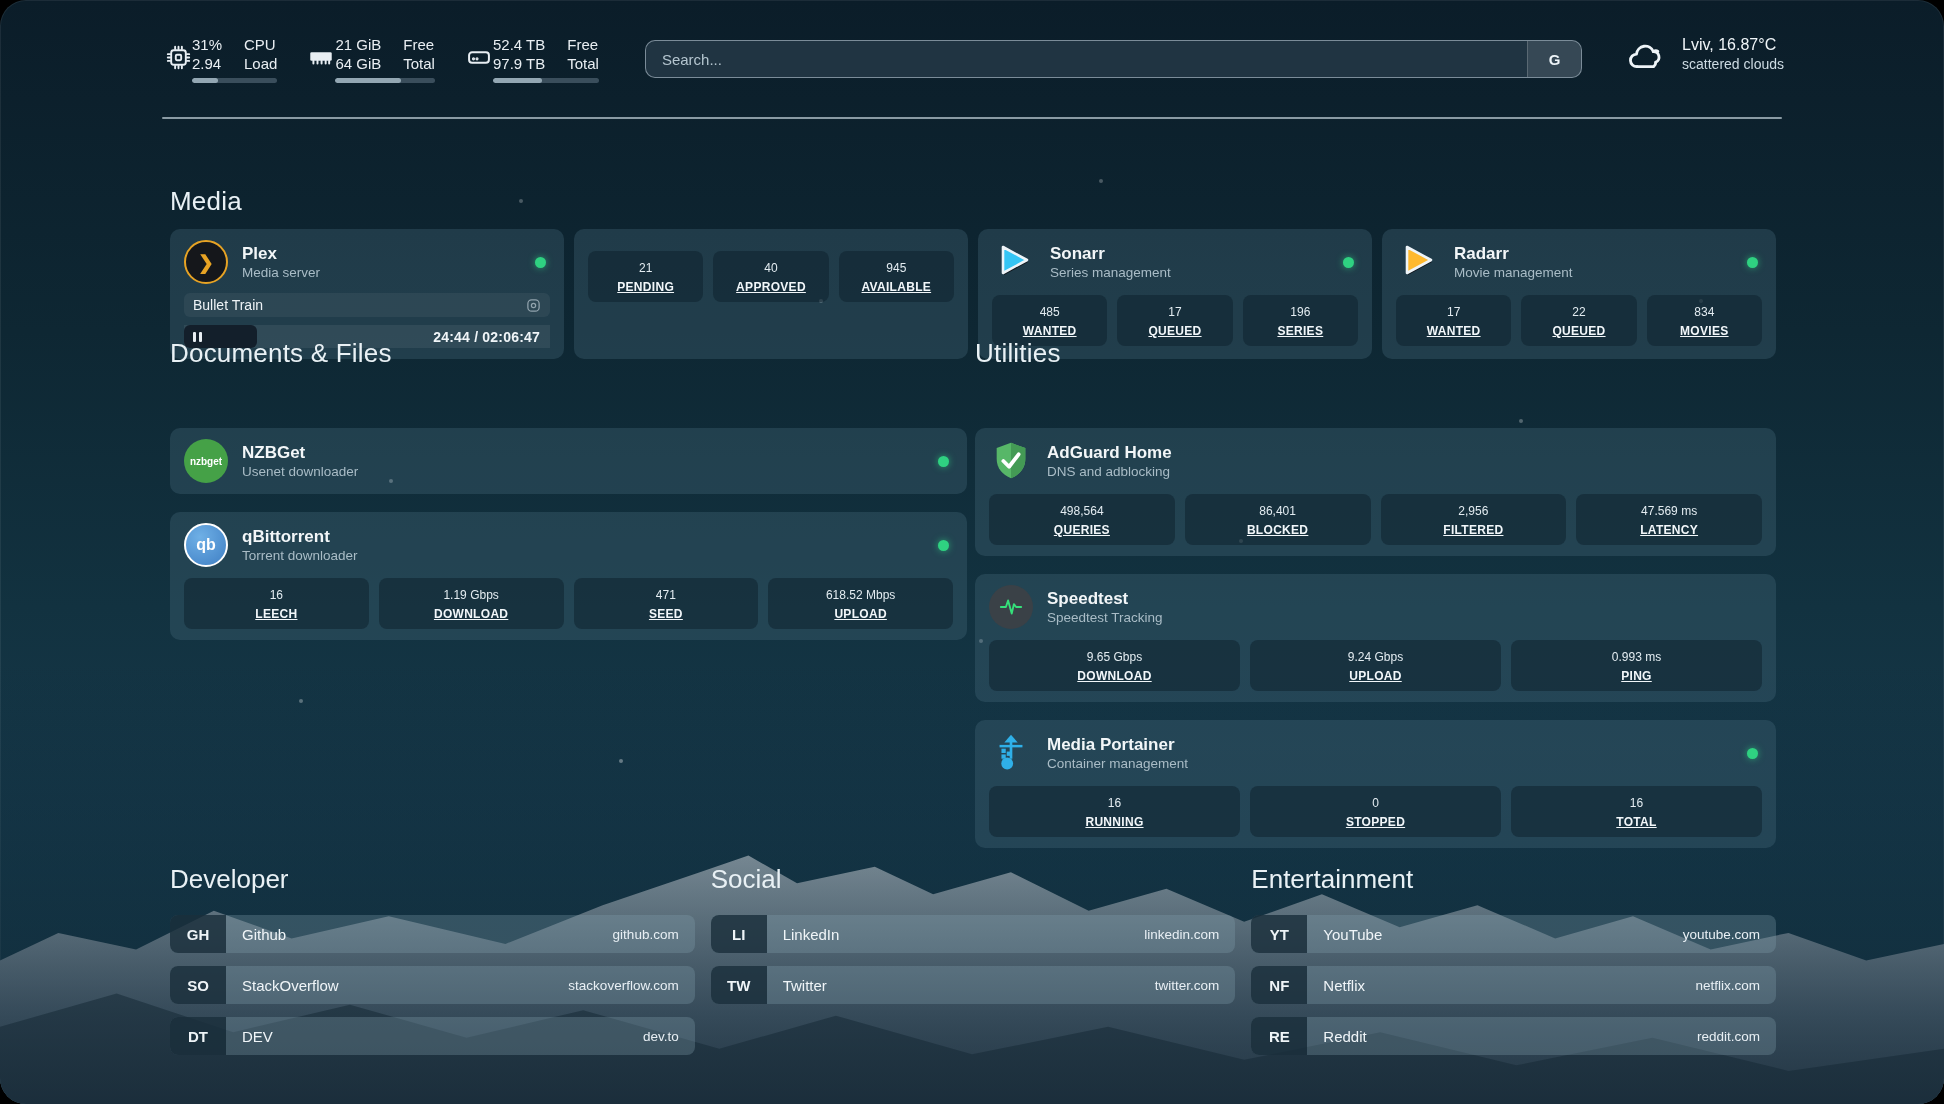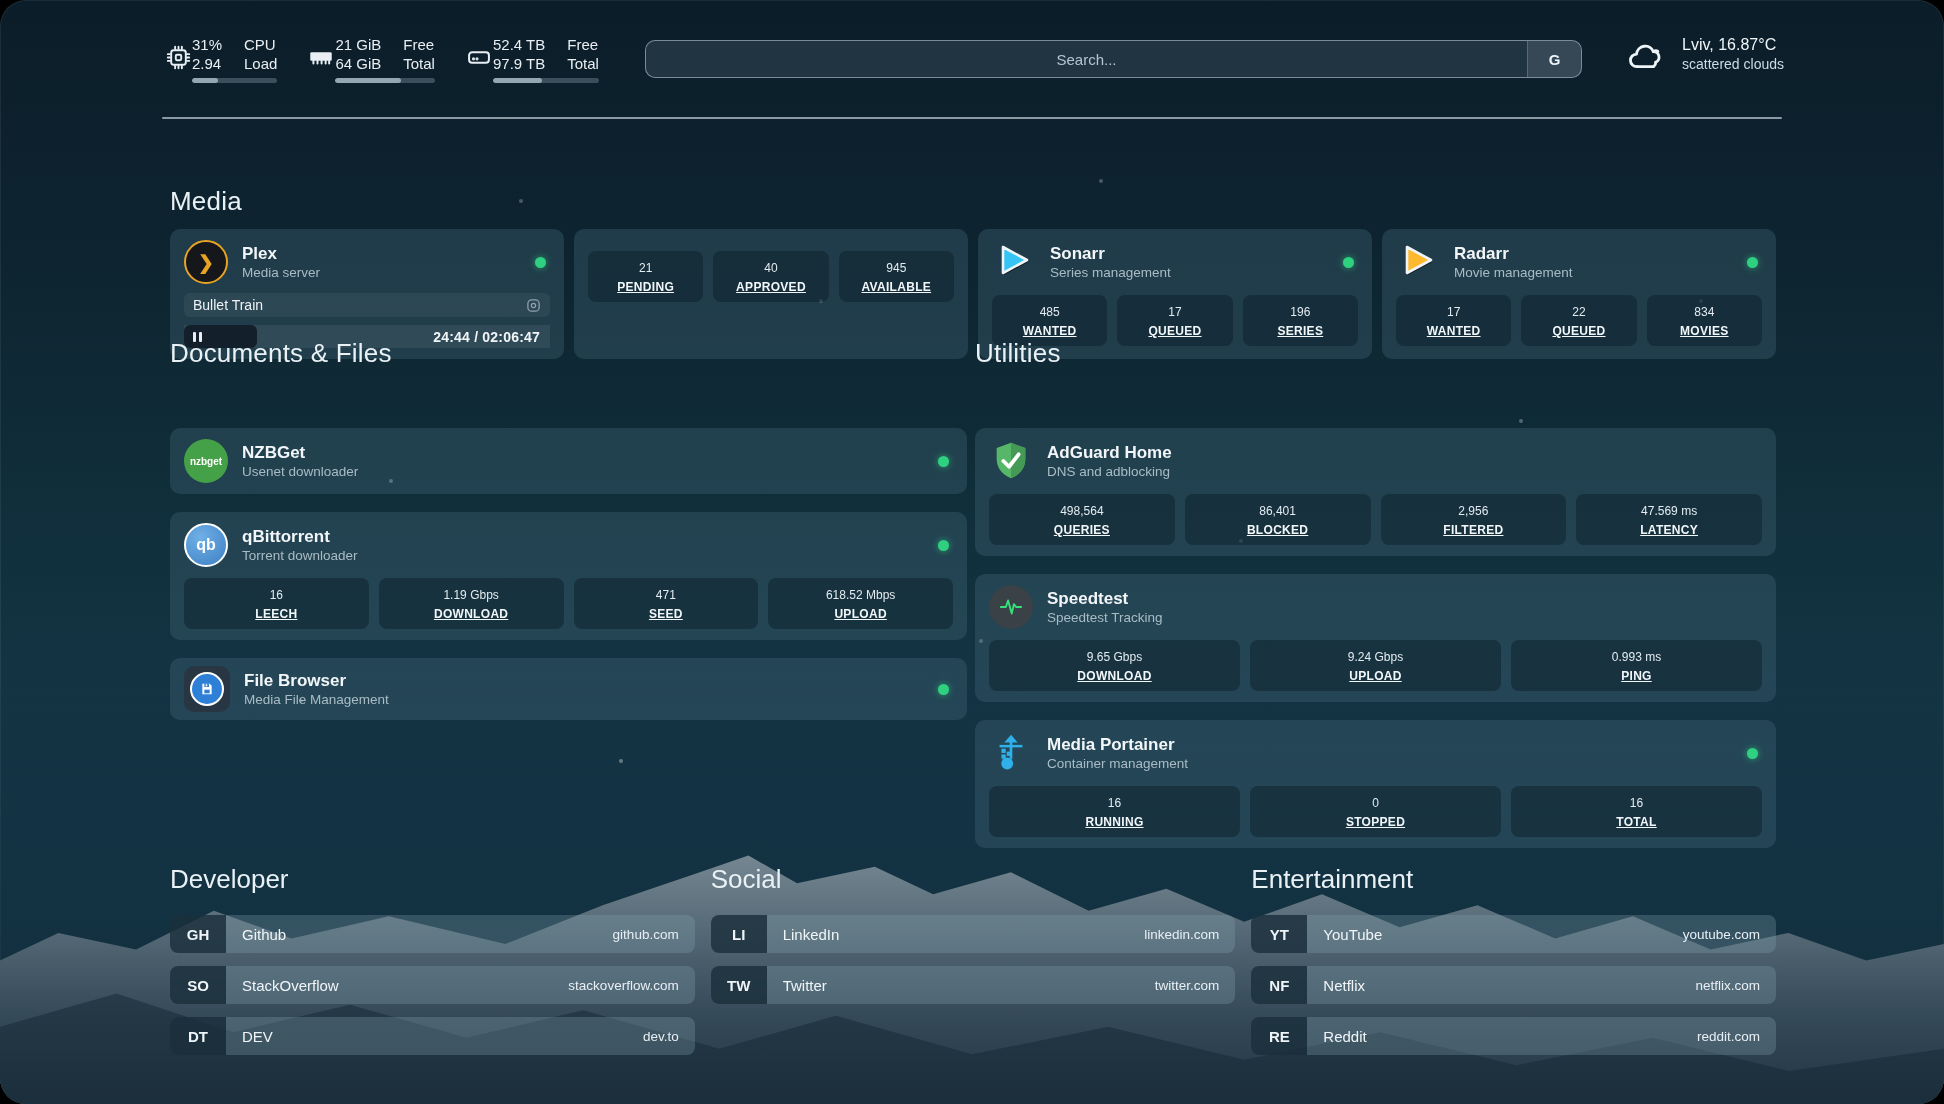--- a/index.html
+++ b/index.html
@@ -34,21 +34,21 @@
   .stat-group { display:flex; align-items:center; }
   .stat-group svg { flex:none; }
   .stat-body { display:flex; flex-direction:column; gap:5px; }
   .stat-cols { display:flex; gap:22px; font-size:15px; line-height:19px; color:#e9eef2; }
   .stat-col { display:flex; flex-direction:column; }
   .stat-bar { height:5px; border-radius:3px; background:#3a4e5c; overflow:hidden; }
   .stat-fill { height:100%; border-radius:3px; background:#93a7b3; }
 
   .search { flex:1; margin:0 44px 0 46px; height:38px; display:flex; align-items:stretch;
     background:rgba(36,56,70,0.85); border:1.5px solid rgba(198,214,224,0.55); border-radius:10px; overflow:hidden; }
-  .search input { flex:1; background:transparent; border:none; outline:none; padding:0 16px; color:#e6eef3; font-size:15px; font-family:inherit;text-align:center; }
+  .search input { flex:1; background:transparent; border:none; outline:none; padding:0 16px; color:#e6eef3; font-size:15px; font-family:inherit; }
   .search input::placeholder { color:#b4c5cf; }
   .search-engine { width:54px; display:flex; align-items:center; justify-content:center;
     background:rgba(255,255,255,0.10); border-left:1px solid rgba(255,255,255,0.18);
     font-size:15px; font-weight:700; color:#eef4f8; cursor:pointer; }
   .weather { display:flex; align-items:flex-start; gap:14px; }
   .weather-text { display:flex; flex-direction:column; gap:2px; }
   .weather-line1 { font-size:16px; color:#f0f5f8; }
   .weather-line2 { font-size:14px; color:#cddbe3; }
 
   .divider { position:absolute; left:162px; top:117px; width:1620px; height:2px; background:rgba(224,236,243,0.6); border-radius:1px; }
@@ -358,39 +358,20 @@
           <div class="stat-value">471</div>
             <div class="stat-label">SEED</div>
         </div>
         <div class="stat-box">
           <div class="stat-value">618.52 Mbps</div>
             <div class="stat-label">UPLOAD</div>
         </div>
       </div>
     </div>
 
-    <div class="card" style="padding:8px 14px;">
-      <div class="card-head">
-        <div class="fb-outer">
-          <div class="fb-circle">
-            <svg width="16" height="16" viewBox="0 0 24 24" fill="#fff">
-              <path d="M5 4h11l3 3v13H5z"></path>
-                <rect x="8" y="4" width="7" height="5" fill="#2e7fd6"></rect>
-                <rect x="10" y="5" width="2.4" height="3" fill="#fff"></rect>
-                <rect x="8" y="13" width="8" height="5.5" fill="#2e7fd6"></rect>
-            </svg>
-          </div>
-        </div>
-        <div>
-          <div class="app-name">File Browser</div>
-          <div class="app-sub">Media File Management</div>
-        </div>
-        <div class="status-dot" style="background:#2fd181;"></div>
-      </div>
-    </div>
   </div>
 
   <div class="sec-title" style="left:975px; top:338px;">Utilities</div>
   <div class="col-right">
 
     <div class="card">
       <div class="card-head">
         <div class="icon-circle">
           <svg width="42" height="42" viewBox="0 0 44 44">
             <path d="M22 3 L37 8.5 V20 C37 29.5 31 36.5 22 40 C13 36.5 7 29.5 7 20 V8.5 Z" fill="#57b768"></path>

